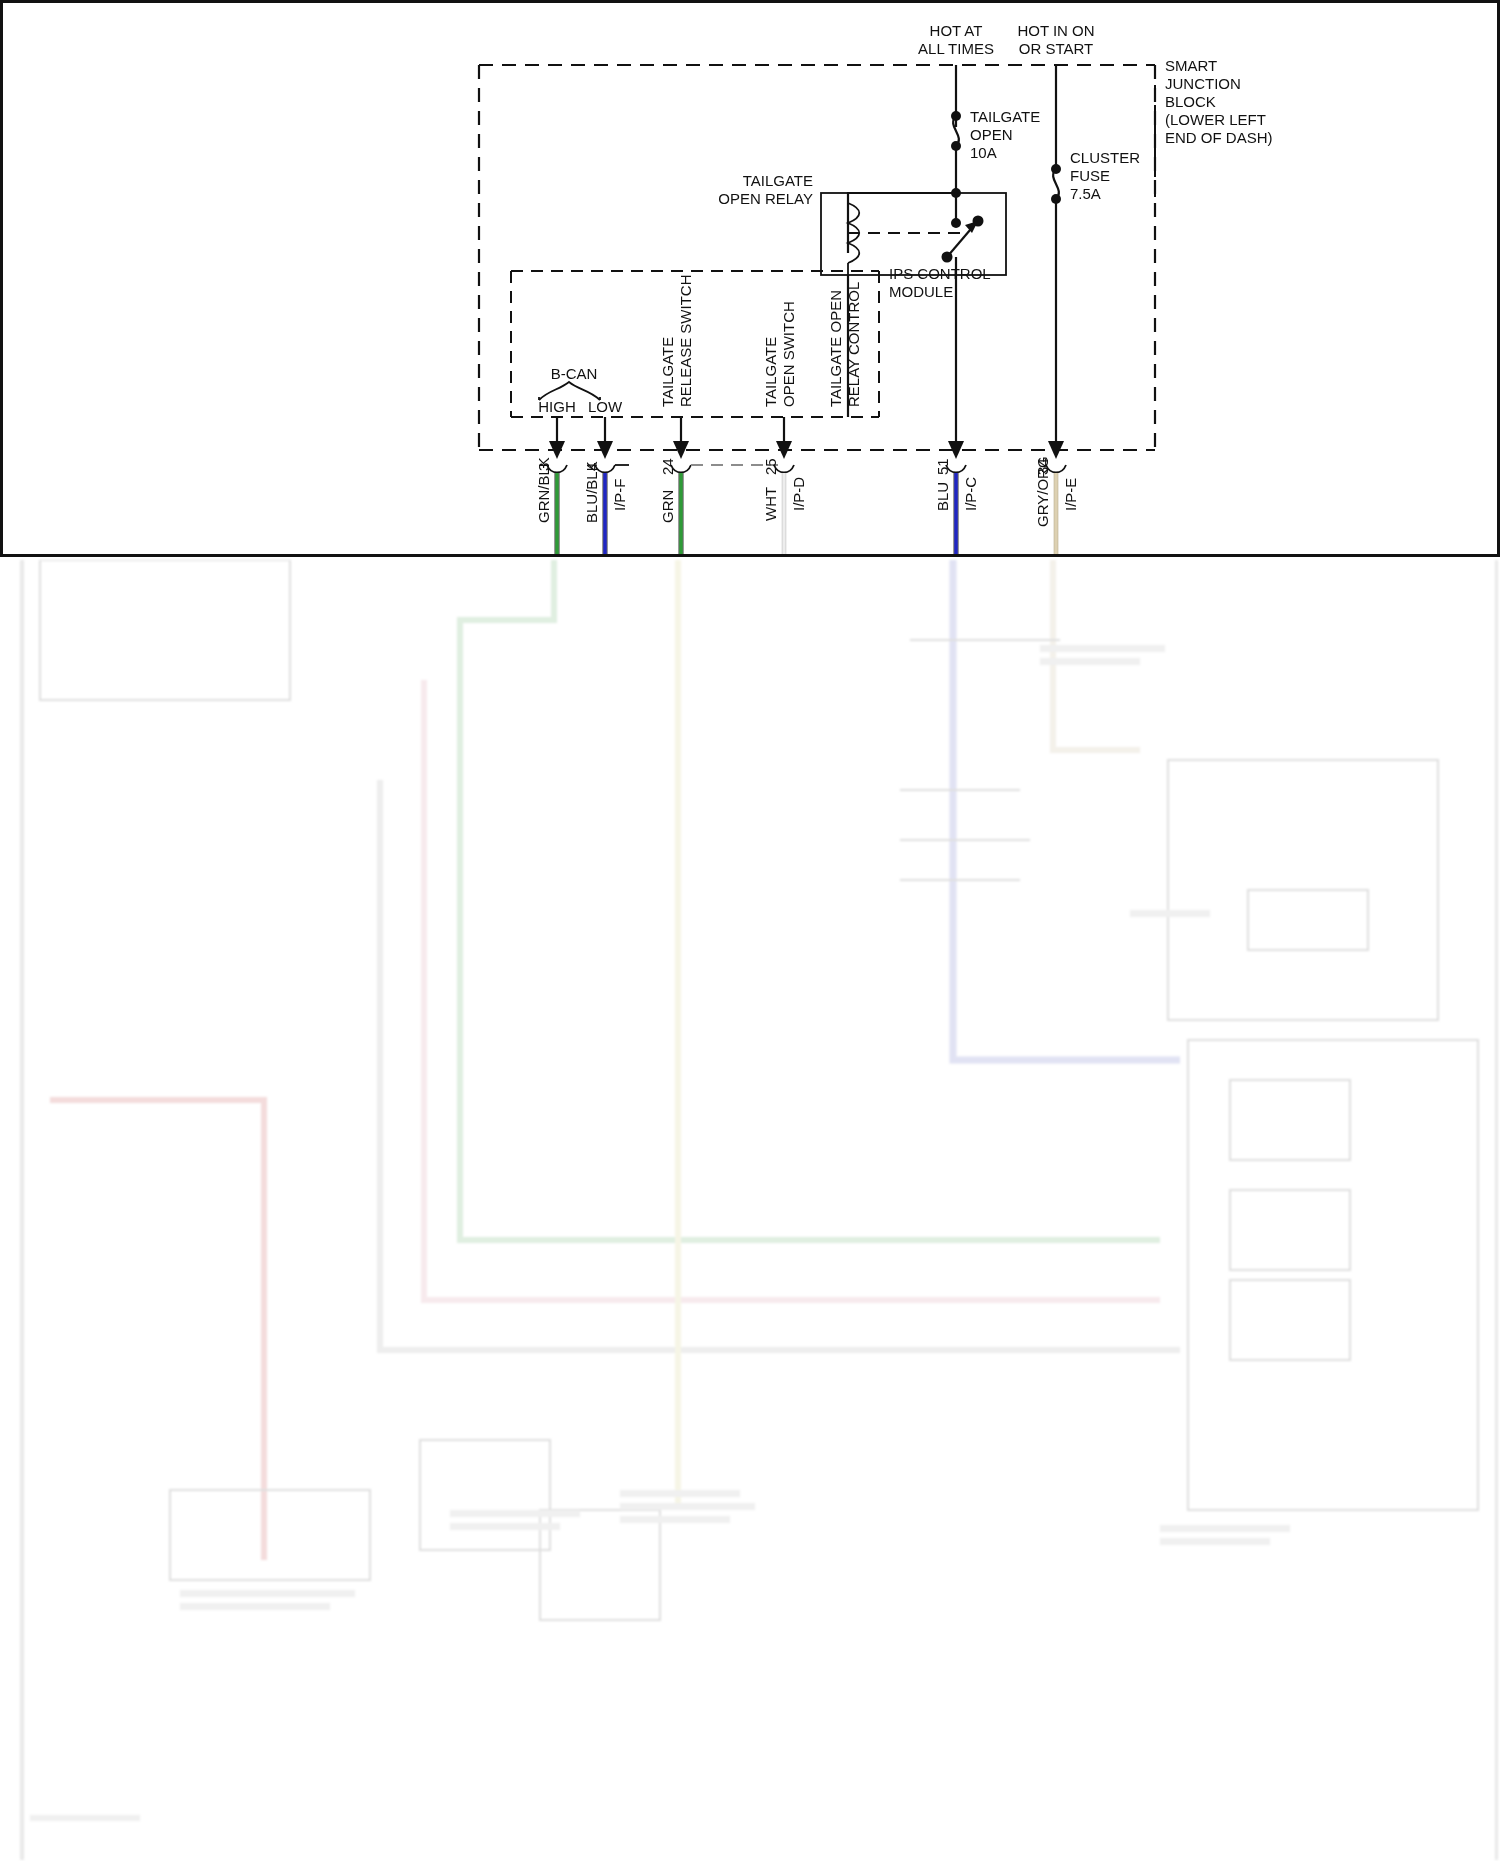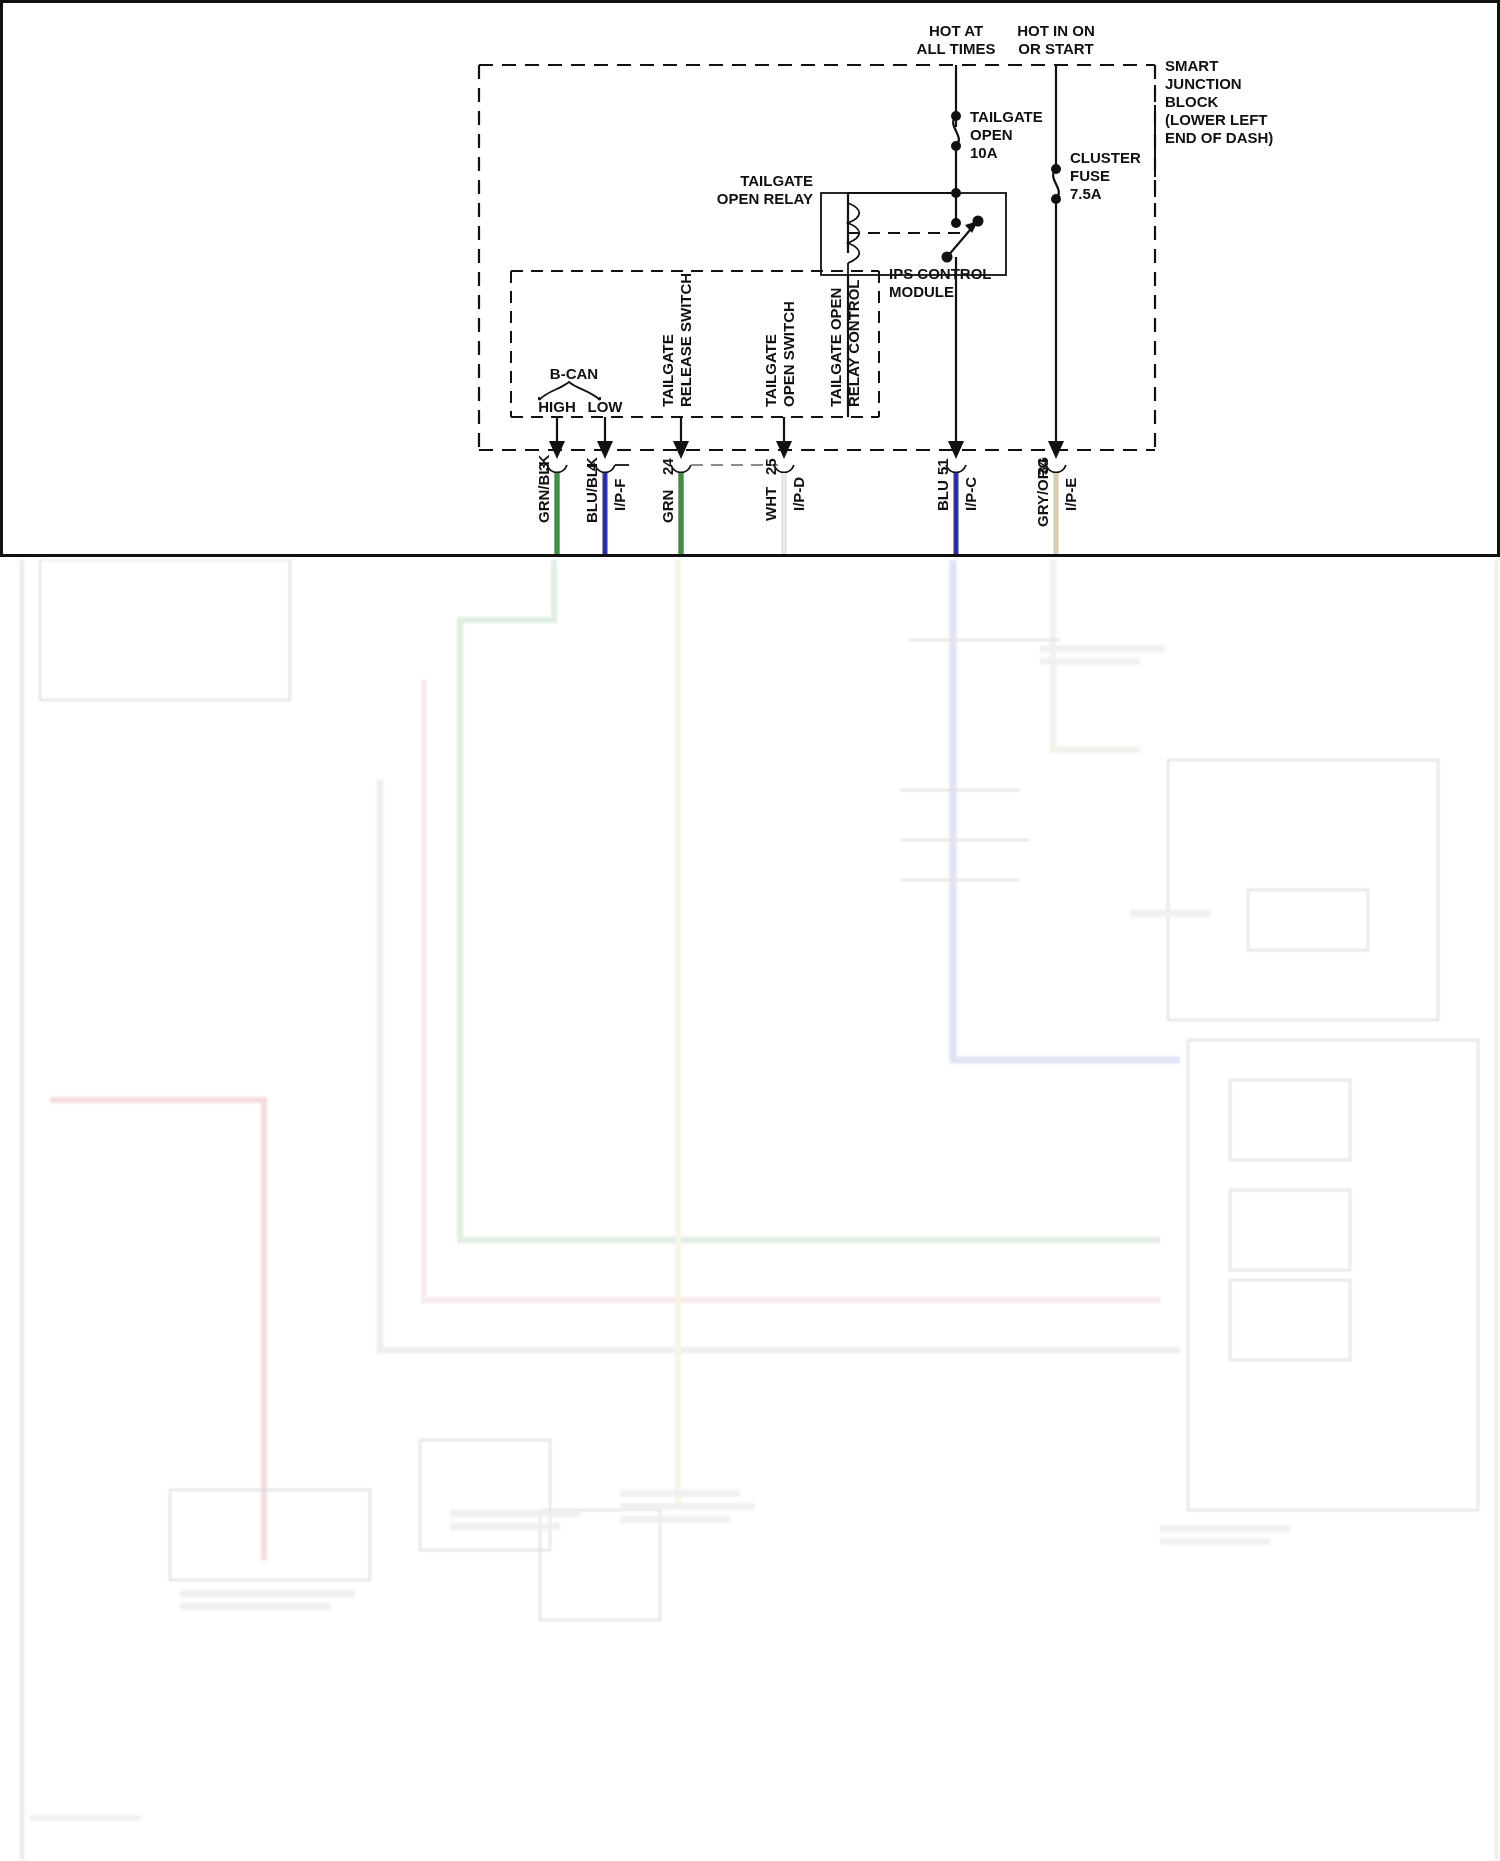--- a/index.html
+++ b/index.html
@@ -20,21 +20,20 @@
   #sheet-top {
     position: absolute;
     left: 0; top: 0;
     width: 1500px; height: 557px;
     background: #ffffff;
     border-left: 3px solid #111;
     border-top: 3px solid #111;
     border-right: 3px solid #111;
     box-sizing: border-box;
     overflow: hidden;
-    font-weight: bold;
   }
   #sheet-top-rule {
     position: absolute;
     left: 0; top: 554px;
     width: 1500px; height: 3px;
     background: #111;
   }
   
   #sheet-bottom {
     position: absolute;

